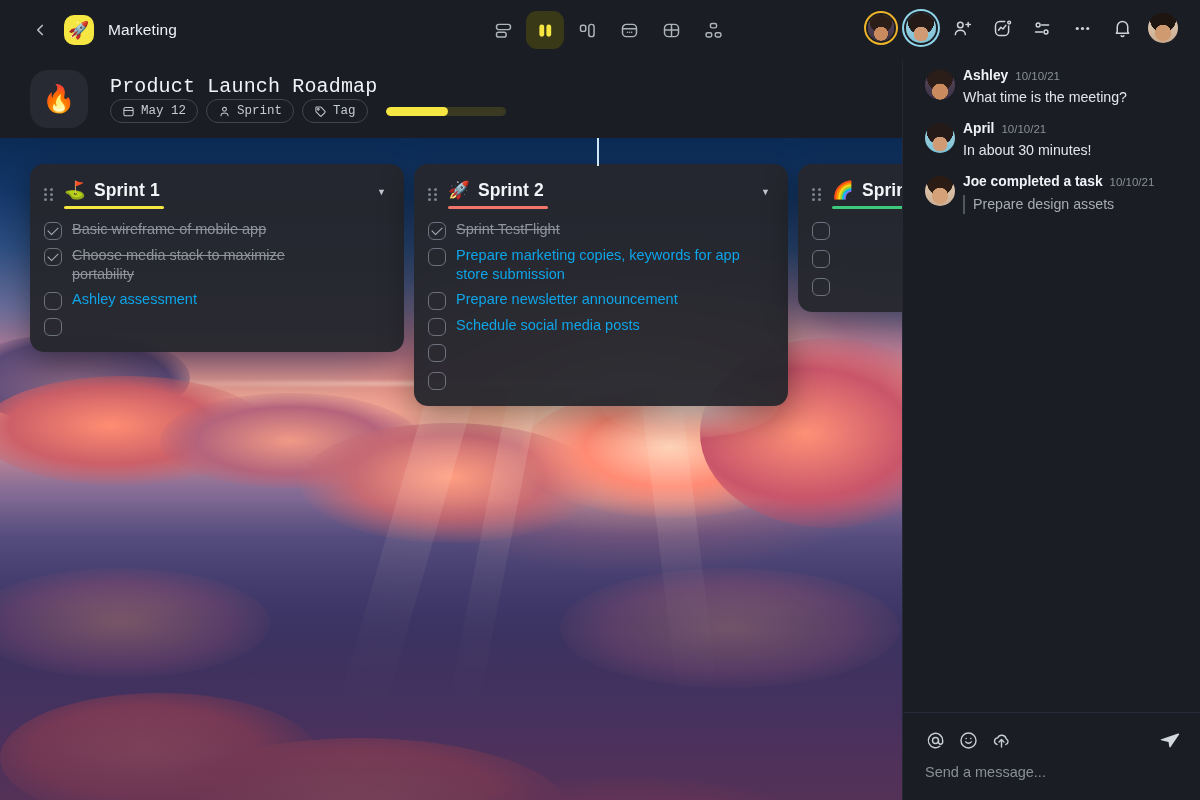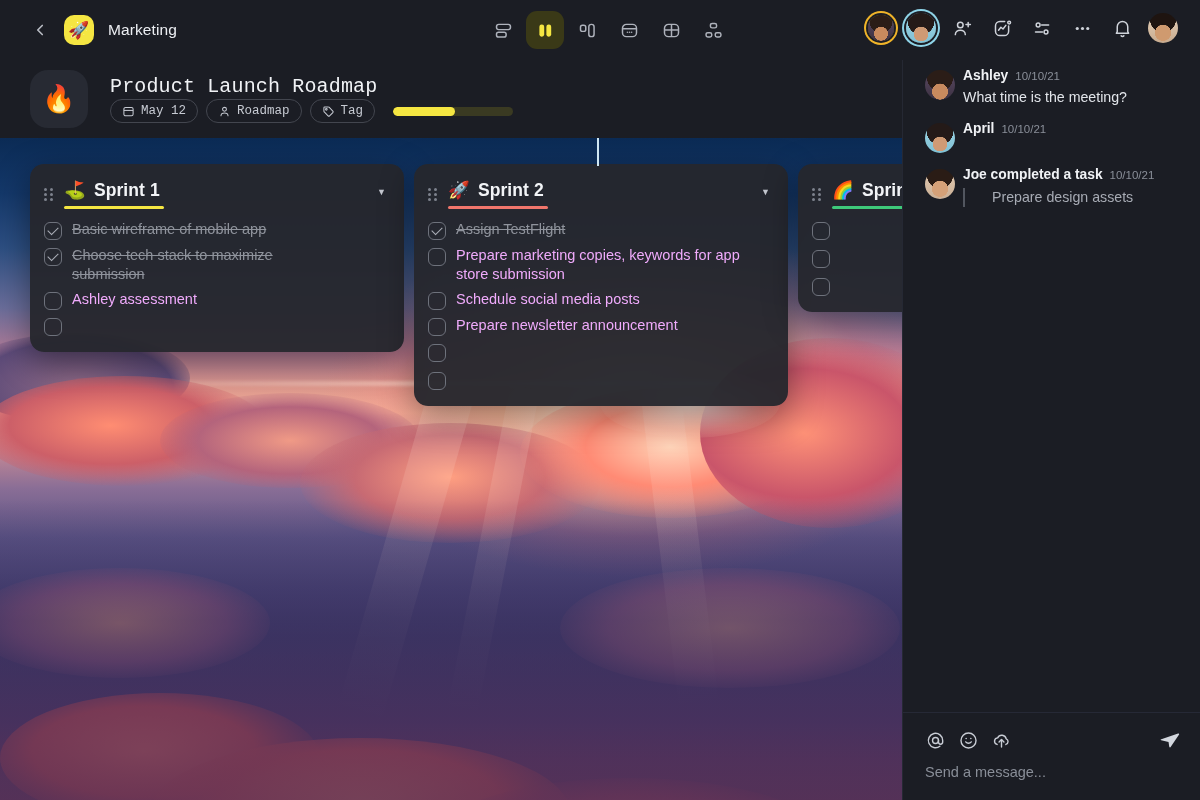--- a/index.html
+++ b/index.html
@@ -155,21 +155,21 @@
   .task { display: flex; align-items: flex-start; gap: 10px; }
   .cbx {
     width: 18px; height: 18px; border-radius: 6px; border: 1.6px solid #6e727c;
     flex: none; margin-top: 2px; cursor: pointer;
     display: flex; align-items: center; justify-content: center;
   }
   .cbx.checked::after {
     content: ""; width: 9px; height: 5px; border-left: 1.8px solid #a9adb6;
     border-bottom: 1.8px solid #a9adb6; transform: rotate(-45deg) translate(1px,-1px);
   }
-  .task-text { color: #f0abfc; font-size: 14.5px; line-height: 19px; }
+  .task-text { color: #0ea5e9; font-size: 14.5px; line-height: 19px; }
   .task.done .task-text { color: #8f939c; text-decoration: line-through; }
   .task.empty { height: 22px; }
 
   
   .chat {
     position: absolute; top: 60px; right: 0; width: 298px; height: 740px;
     background: #1b1d24;
     border-left: 1px solid #252833;
     z-index: 35;
   }
@@ -186,21 +186,21 @@
   }
   .msgs { padding: 8px 18px 0 22px; display: flex; flex-direction: column; gap: 14px; }
   .msg { display: flex; gap: 8px; }
   .msg-av { width: 30px; height: 30px; border-radius: 50%; flex: none; margin-top: 2px; }
   .msg-body { flex: 1; min-width: 0; }
   .msg-head { display: flex; align-items: baseline; gap: 7px; }
   .msg-name { color: #f0f2f5; font-size: 13.8px; font-weight: 700; }
   .msg-time { color: #8a8f99; font-size: 11.5px; text-align: right; }
   .msg-text { color: #e2e5ea; font-size: 14.2px; margin-top: 5px; line-height: 19px; }
   .msg-quote {
-    color: #a7abb4; font-size: 14.2px; margin-top: 6px; padding-left: 27px;
+    color: #a7abb4; font-size: 14.2px; margin-top: 6px; padding-left: 8px;
     border-left: 2px solid #52565f; line-height: 19px;
   }
 
   .composer {
     position: absolute; left: 0; bottom: 0; width: 298px; height: 88px;
     border-top: 1px solid #262936; padding: 16px 20px 0 22px;
   }
   .comp-row { display: flex; align-items: center; justify-content: space-between; }
   .comp-icons { display: flex; align-items: center; gap: 12px; }
   .comp-ic { color: #c9cdd5; cursor: pointer; display: flex; }
@@ -340,21 +340,21 @@
             <rect x="3.5" y="4.5" width="17" height="15.5" rx="3"></rect>
               <line x1="3.5" y1="10" x2="20.5" y2="10"></line>
           </svg>
           <span>May 12</span>
         </div>
         <div class="chip">
           <svg width="13" height="13" viewBox="0 0 24 24" fill="none" stroke="currentColor" stroke-width="1.9" stroke-linecap="round">
             <circle cx="12" cy="8" r="3.6"></circle>
               <path d="M5.5 20c0-3.4 2.9-5.4 6.5-5.4s6.5 2 6.5 5.4"></path>
           </svg>
-          <span>Roadmap</span>
+          <span>Sprint</span>
         </div>
         <div class="chip">
           <svg width="13" height="13" viewBox="0 0 24 24" fill="none" stroke="currentColor" stroke-width="1.9" stroke-linejoin="round">
             <path d="M3.5 11.6V5a1.5 1.5 0 0 1 1.5-1.5h6.6a2 2 0 0 1 1.4.6l7 7a2 2 0 0 1 0 2.8l-6 6a2 2 0 0 1-2.8 0l-7-7a2 2 0 0 1-.7-1.3z"></path>
             <circle cx="8" cy="8" r="1.5"></circle>
           </svg>
           <span>Tag</span>
         </div>
         <div class="progress-wrap">
           <div class="progress-fill" id="progress-fill" style="width: 52%;"></div>
@@ -404,21 +404,21 @@
         </div>
         <div class="chev">▼</div>
       </div>
       <div class="tasks">
         <div class="task done">
           <div class="cbx checked"></div>
           <div class="task-text">Basic wireframe of mobile app</div>
         </div>
         <div class="task done">
           <div class="cbx checked"></div>
-          <div class="task-text" style="max-width:235px;">Choose tech stack to maximize submission</div>
+          <div class="task-text" style="max-width:235px;">Choose media stack to maximize portability</div>
         </div>
         <div class="task">
           <div class="cbx"></div>
           <div class="task-text">Ashley assessment</div>
         </div>
         <div class="task empty">
           <div class="cbx"></div>
           <div class="task-text"></div>
         </div>
       </div>
@@ -439,33 +439,33 @@
             <span>🚀</span>
             <span>Sprint 2</span>
           </div>
           <div class="title-underline" id="ul-1" style="width: 100px; background: rgb(240, 117, 107);"></div>
         </div>
         <div class="chev">▼</div>
       </div>
       <div class="tasks">
         <div class="task done">
           <div class="cbx checked"></div>
-          <div class="task-text">Assign TestFlight</div>
+          <div class="task-text">Sprint TestFlight</div>
         </div>
         <div class="task">
           <div class="cbx"></div>
           <div class="task-text" style="max-width:290px;">Prepare marketing copies, keywords for app store submission</div>
         </div>
         <div class="task">
           <div class="cbx"></div>
+          <div class="task-text">Prepare newsletter announcement</div>
+        </div>
+        <div class="task">
+          <div class="cbx"></div>
           <div class="task-text">Schedule social media posts</div>
-        </div>
-        <div class="task">
-          <div class="cbx"></div>
-          <div class="task-text">Prepare newsletter announcement</div>
         </div>
         <div class="task empty">
           <div class="cbx"></div>
           <div class="task-text"></div>
         </div>
         <div class="task empty">
           <div class="cbx"></div>
           <div class="task-text"></div>
         </div>
       </div>
@@ -523,20 +523,21 @@
         </div>
       </div>
 
       <div class="msg">
         <div class="msg-av face f-april"></div>
         <div class="msg-body">
           <div class="msg-head">
             <span class="msg-name">April</span>
             <span class="msg-time">10/10/21</span>
           </div>
+          <div class="msg-text">In about 30 minutes!</div>
         </div>
       </div>
 
       <div class="msg">
         <div class="msg-av face f-joe"></div>
         <div class="msg-body">
           <div class="msg-head">
             <span class="msg-name">Joe completed a task</span>
             <span class="msg-time">10/10/21</span>
           </div>

